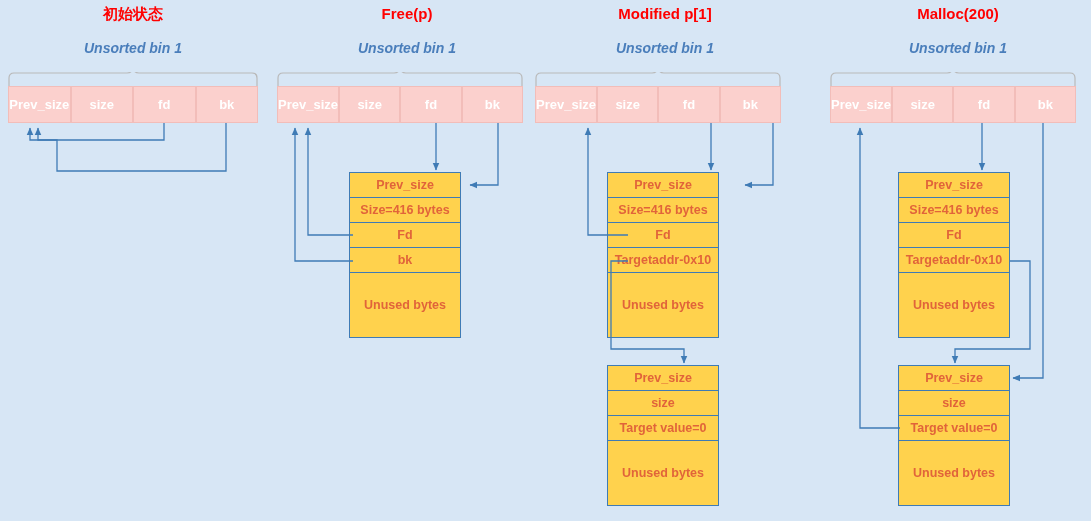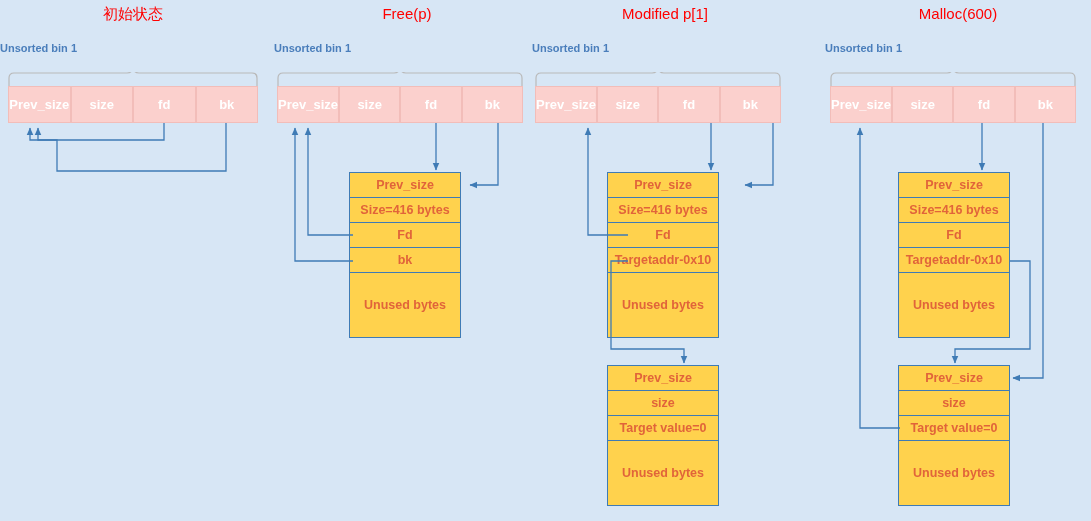--- a/index.html
+++ b/index.html
@@ -8,27 +8,28 @@
     background:#d7e6f5;
     font-family:"Liberation Sans","DejaVu Sans",sans-serif;
     overflow:hidden;
     position:relative;
   }
   .stage{position:relative;width:1091px;height:521px;}
   .col{position:absolute;top:0;height:521px;}
 
   .col-title{
     position:absolute;top:5px;left:0;width:100%;
-    text-align:center;color:#ff0000;font-size:15px;font-weight:normal;
+    text-align:center;color:#ff0000;font-size:15px;font-weight:bold;
     letter-spacing:0px;line-height:18px;
   }
   .bin-label{
     position:absolute;top:42px;left:0;width:100%;
-    color:#4a7ebb;font-size:11px;font-weight:bold;
+    text-align:center;color:#4a7ebb;font-size:14px;font-weight:bold;
     line-height:13px;
+    font-style:italic;
   }
 
   
   .brace{position:absolute;height:14px;}
   .brace svg{display:block;}
 
   .bin-row{
     position:absolute;height:37px;
     display:flex;
     box-sizing:border-box;
@@ -131,21 +132,21 @@
 
     <div class="chunk" style="left:75px;top:365px;width:112px;height:141px;">
       <div class="chunk-cell" style="height:25px;">Prev_size</div>
       <div class="chunk-cell" style="height:25px;">size</div>
       <div class="chunk-cell" style="height:25px;">Target value=0</div>
       <div class="chunk-cell last" style="height:63px;">Unused bytes</div>
     </div>
   </div>
 
   <div class="col" style="left:825px;width:266px;">
-    <div class="col-title">Malloc(600)</div>
+    <div class="col-title">Malloc(200)</div>
     <div class="bin-label">Unsorted bin 1</div>
     <div class="brace" style="left:5px;top:72px;width:246px;">
       <svg width="246" height="14" viewBox="0 0 246 14">
         <path d="M1,14 L1,6 Q1,1 6,1 L117,1 Q122,1 123,-4 Q124,1 129,1 L240,1 Q245,1 245,6 L245,14" fill="none" stroke="#b9b9b9" stroke-width="1.2"></path>
       </svg>
     </div>
     <div class="bin-row" style="left:5px;top:86px;width:246px;">
       <div class="bin-cell">Prev_size</div>
       <div class="bin-cell">size</div>
       <div class="bin-cell">fd</div>

